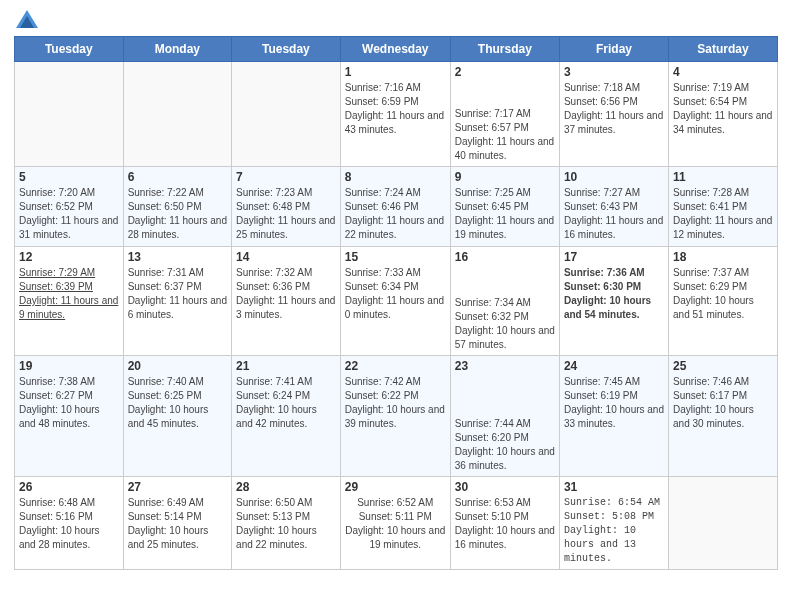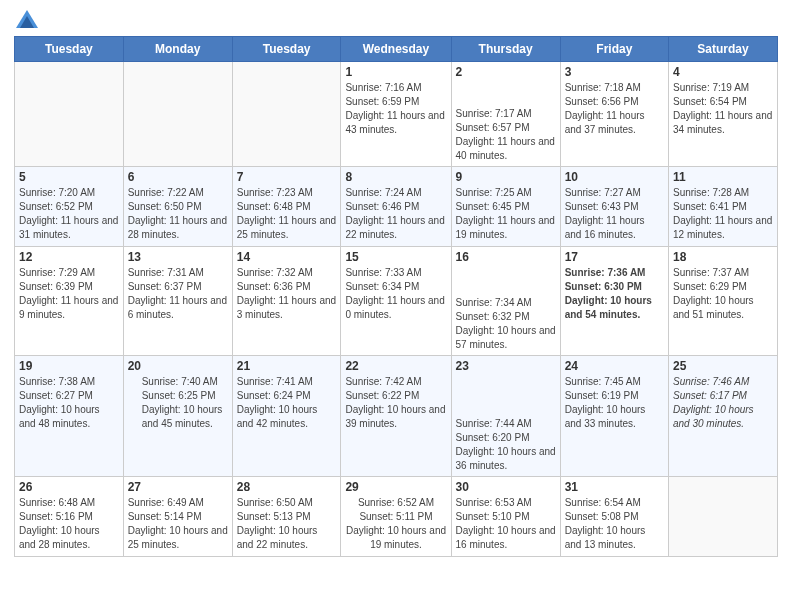--- a/index.html
+++ b/index.html
@@ -201,21 +201,21 @@
           <td>
             <div class="day-number">11</div>
             <div class="day-info" style="white-space: pre-line;">Sunrise: 7:28 AM
 Sunset: 6:41 PM
 Daylight: 11 hours and 12 minutes.</div>
           </td>
         </tr>
         <tr>
           <td>
             <div class="day-number">12</div>
-            <div class="day-info" style="white-space: pre-line;">Sunrise: 7:29 AM
+            <div class="day-info" style="white-space: pre-line; text-decoration: underline;">Sunrise: 7:29 AM
 Sunset: 6:39 PM
 Daylight: 11 hours and 9 minutes.</div>
           </td>
           <td>
             <div class="day-number">13</div>
             <div class="day-info" style="white-space: pre-line;">Sunrise: 7:31 AM
 Sunset: 6:37 PM
 Daylight: 11 hours and 6 minutes.</div>
           </td>
           <td>
@@ -251,21 +251,21 @@
         </tr>
         <tr>
           <td>
             <div class="day-number">19</div>
             <div class="day-info" style="white-space: pre-line;">Sunrise: 7:38 AM
 Sunset: 6:27 PM
 Daylight: 10 hours and 48 minutes.</div>
           </td>
           <td>
             <div class="day-number">20</div>
-            <div class="day-info" style="white-space: pre-line; margin-left: 14px;">Sunrise: 7:40 AM
+            <div class="day-info" style="white-space: pre-line;">Sunrise: 7:40 AM
 Sunset: 6:25 PM
 Daylight: 10 hours and 45 minutes.</div>
           </td>
           <td>
             <div class="day-number">21</div>
             <div class="day-info" style="white-space: pre-line;">Sunrise: 7:41 AM
 Sunset: 6:24 PM
 Daylight: 10 hours and 42 minutes.</div>
           </td>
           <td>
@@ -281,21 +281,21 @@
 Daylight: 10 hours and 36 minutes.</div>
           </td>
           <td>
             <div class="day-number">24</div>
             <div class="day-info" style="white-space: pre-line;">Sunrise: 7:45 AM
 Sunset: 6:19 PM
 Daylight: 10 hours and 33 minutes.</div>
           </td>
           <td>
             <div class="day-number">25</div>
-            <div class="day-info" style="white-space: pre-line; font-style: italic;">Sunrise: 7:46 AM
+            <div class="day-info" style="white-space: pre-line;">Sunrise: 7:46 AM
 Sunset: 6:17 PM
 Daylight: 10 hours and 30 minutes.</div>
           </td>
         </tr>
         <tr>
           <td>
             <div class="day-number">26</div>
             <div class="day-info" style="white-space: pre-line;">Sunrise: 6:48 AM
 Sunset: 5:16 PM
 Daylight: 10 hours and 28 minutes.</div>
@@ -319,21 +319,21 @@
 Daylight: 10 hours and 19 minutes.</div>
           </td>
           <td>
             <div class="day-number">30</div>
             <div class="day-info" style="white-space: pre-line;">Sunrise: 6:53 AM
 Sunset: 5:10 PM
 Daylight: 10 hours and 16 minutes.</div>
           </td>
           <td>
             <div class="day-number">31</div>
-            <div class="day-info" style="white-space: pre-line;">Sunrise: 6:54 AM
+            <div class="day-info" style="white-space: pre-line; font-family: Liberation Mono, monospace;">Sunrise: 6:54 AM
 Sunset: 5:08 PM
 Daylight: 10 hours and 13 minutes.</div>
           </td>
           <td class="empty"></td>
         </tr>
       </tbody>
   </table>
 </div>
 
 </body></html>

